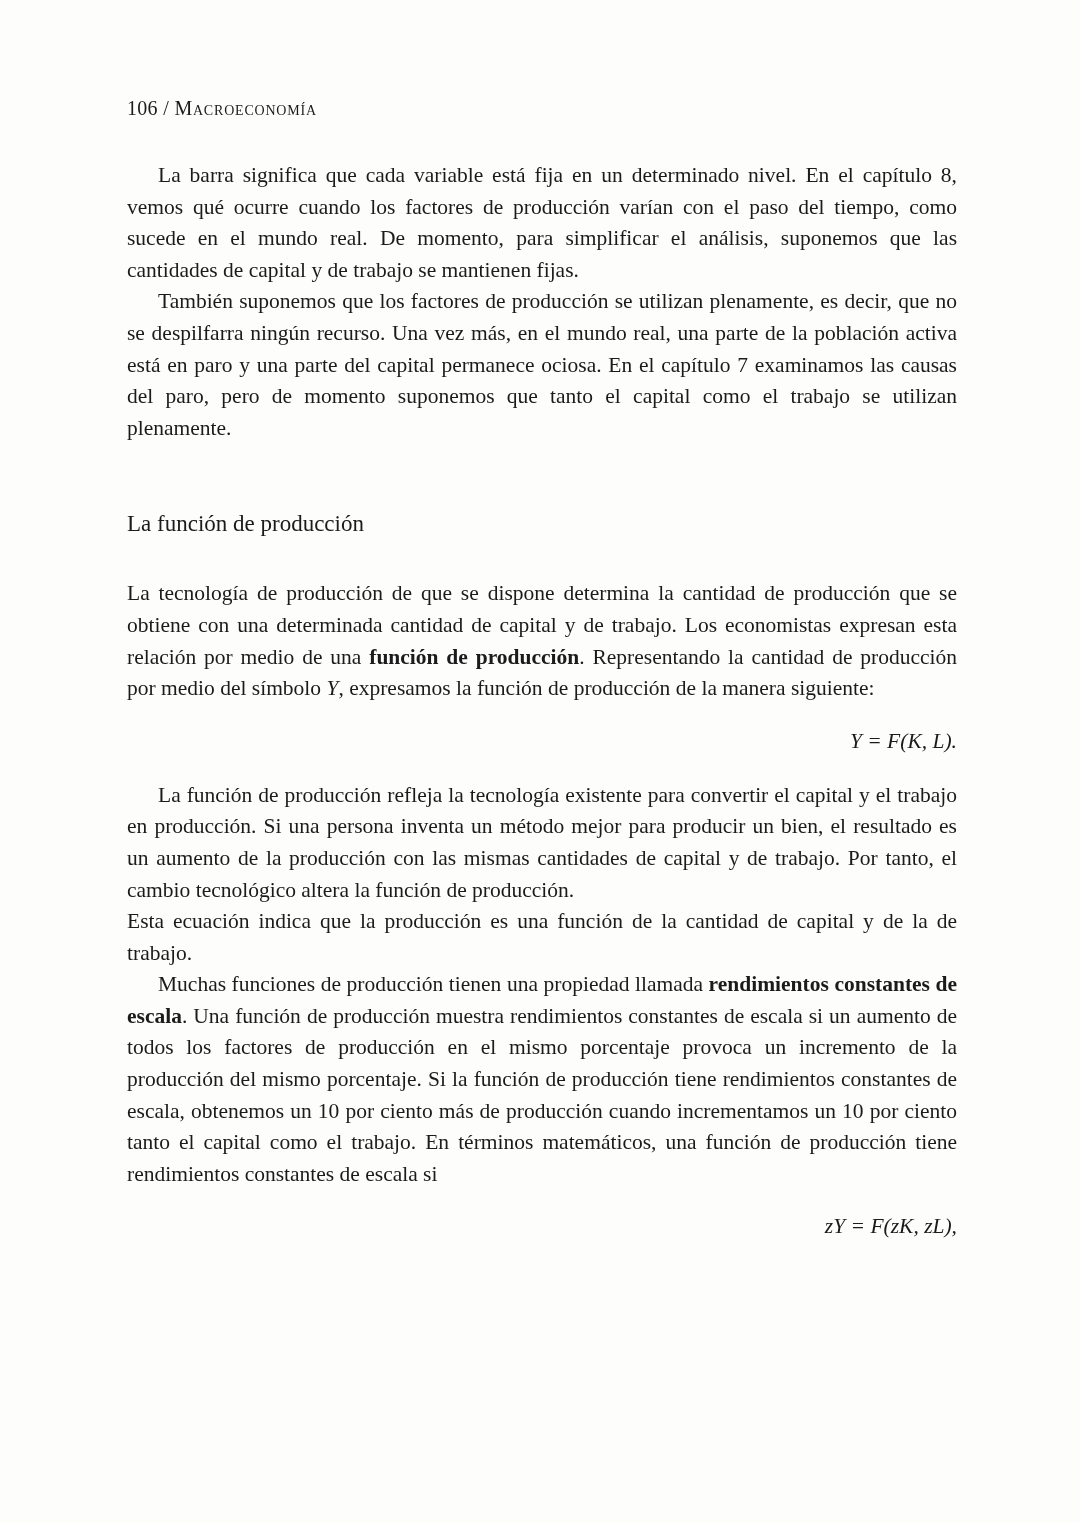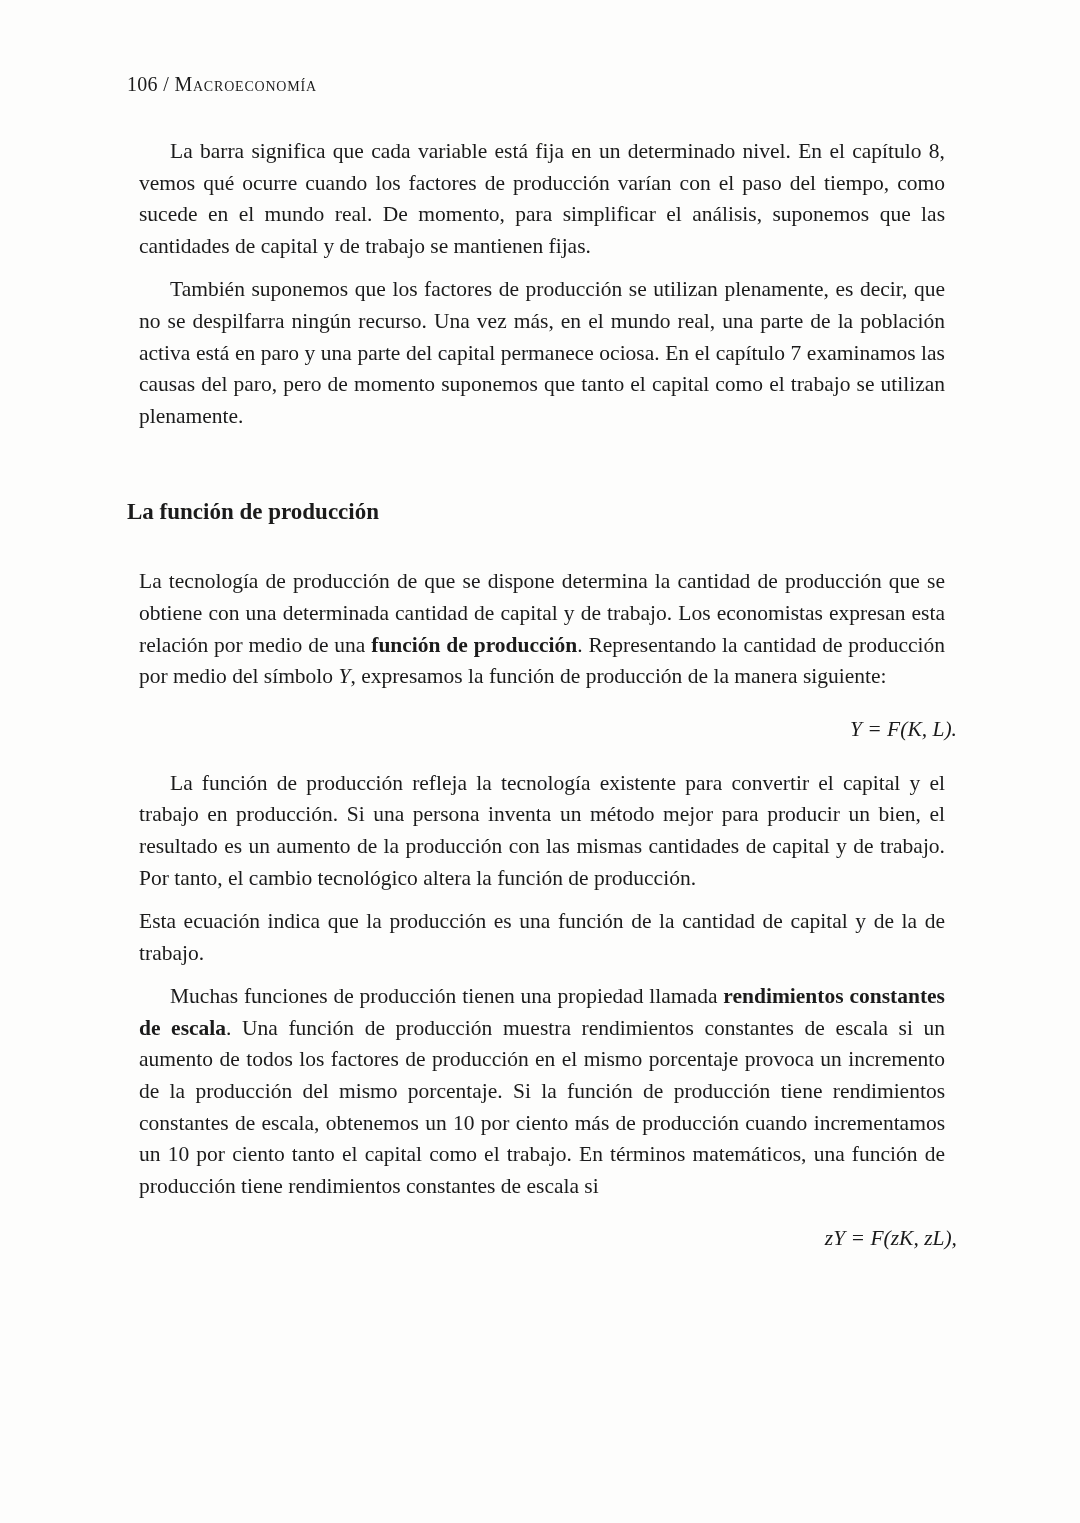--- a/index.html
+++ b/index.html
@@ -9,50 +9,50 @@
   }
   .page {
     position: relative;
     width: 1080px;
     height: 1523px;
     margin: 0 auto;
     background: #fdfdfc;
     color: #1b1b1b;
     font-family: "Liberation Serif", "DejaVu Serif", serif;
     box-sizing: border-box;
-    padding: 72px 123px 0 127px;
+    padding: 96px 123px 0 127px;
     overflow: hidden;
   }
   .running-head {
     font-size: 20px;
     line-height: 24px;
     margin: 0 0 40px 0;
     letter-spacing: 0.3px;
     white-space: nowrap;
   }
   .running-head .sc {
     font-variant: small-caps;
     letter-spacing: 0.8px;
   }
   .body-par {
     font-size: 21.5px;
     line-height: 31.6px;
     text-align: justify;
-    margin: 12px;
+    margin: 0;
     hyphens: auto;
     font-family: Liberation Serif, serif;
     -webkit-hyphens: auto;
   }
   .indent {
     text-indent: 31px;
   }
   .section-heading {
     font-size: 23px;
     line-height: 28px;
-    font-weight: bold;
+    font-weight: normal;
     margin: 66px 0 40px 0;
   }
   .equation {
     font-size: 21.5px;
     line-height: 31px;
     text-align: right;
     font-style: italic;
     margin: 21px 0 23px 0;
   }
 </style>

